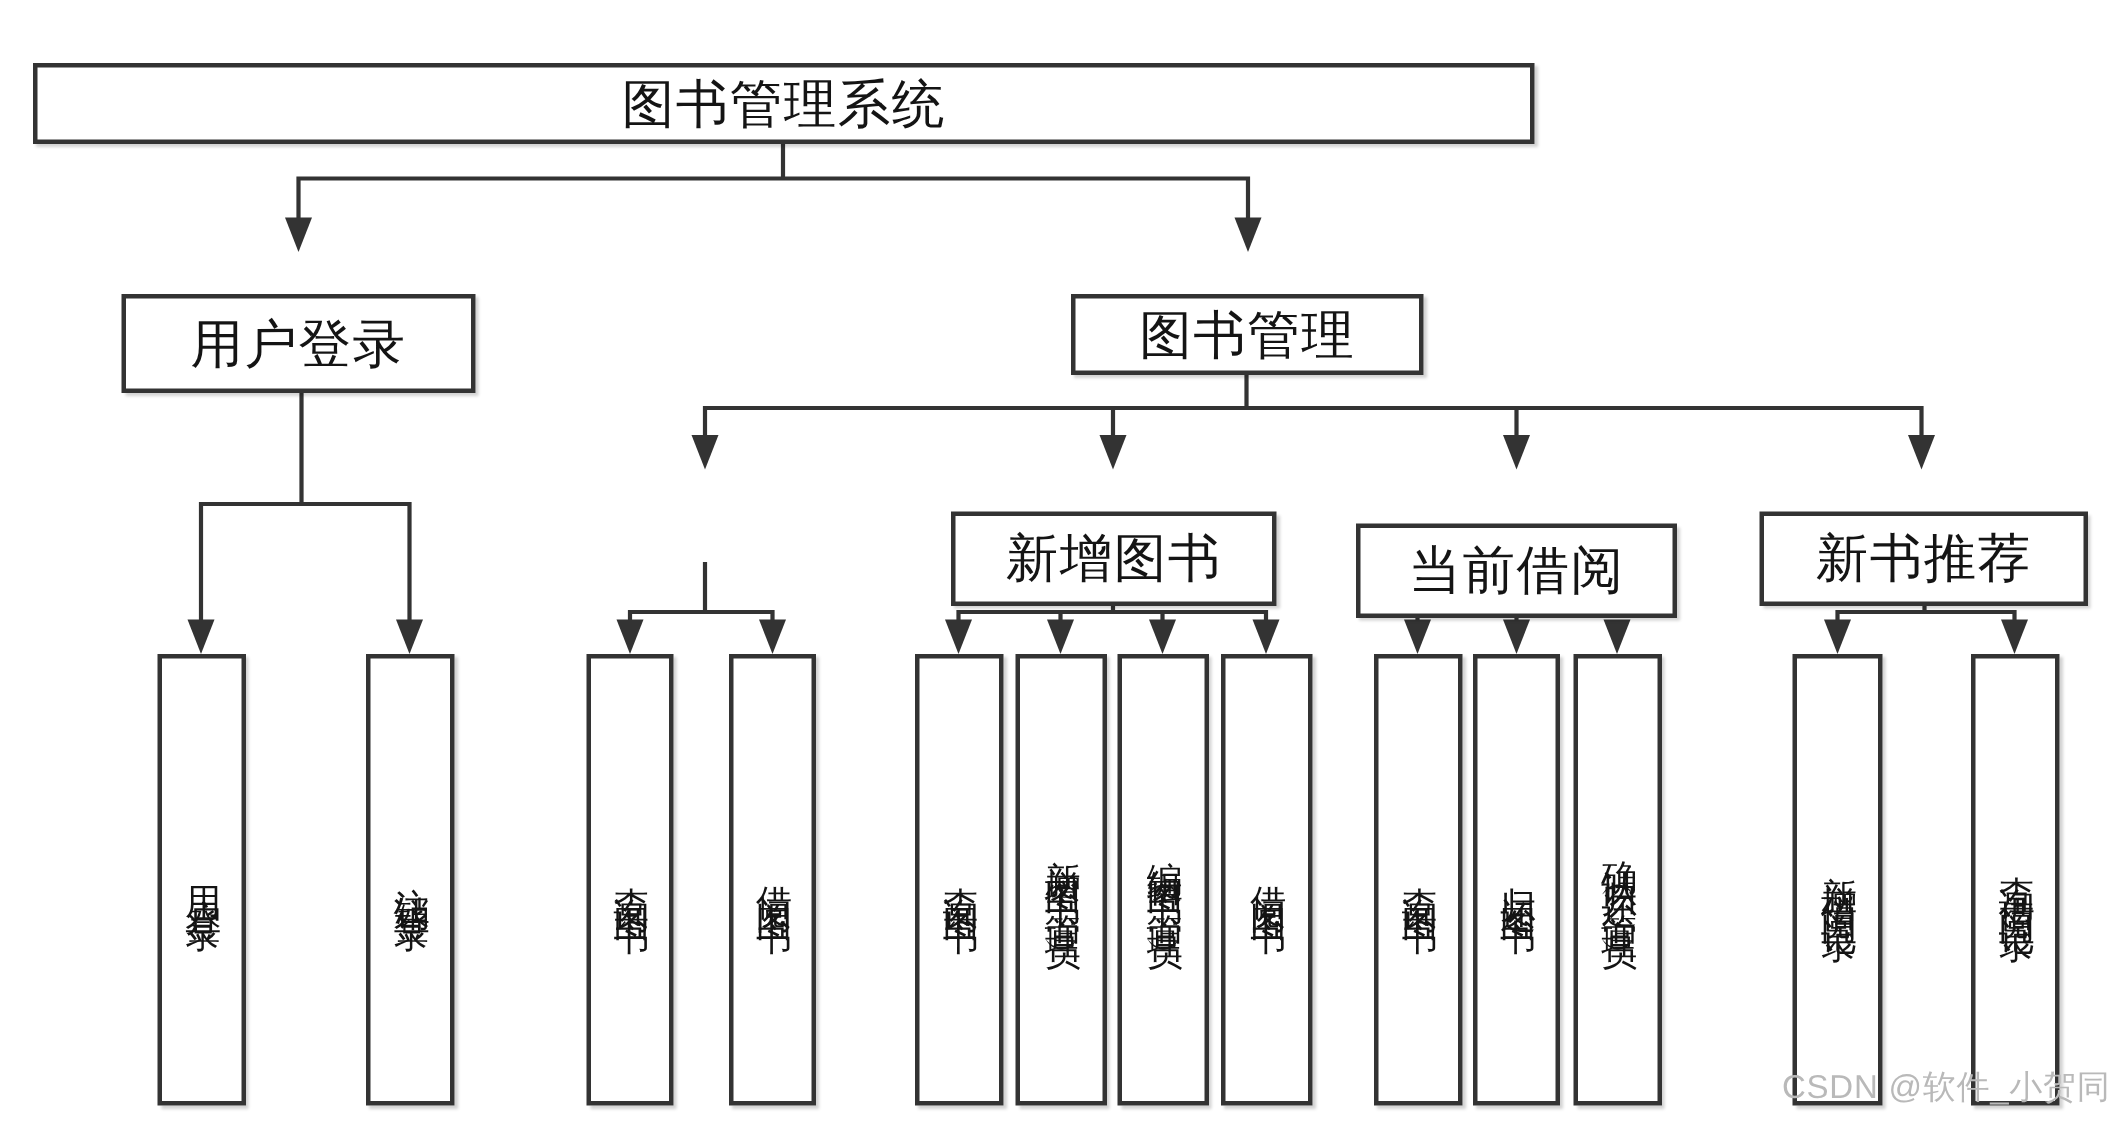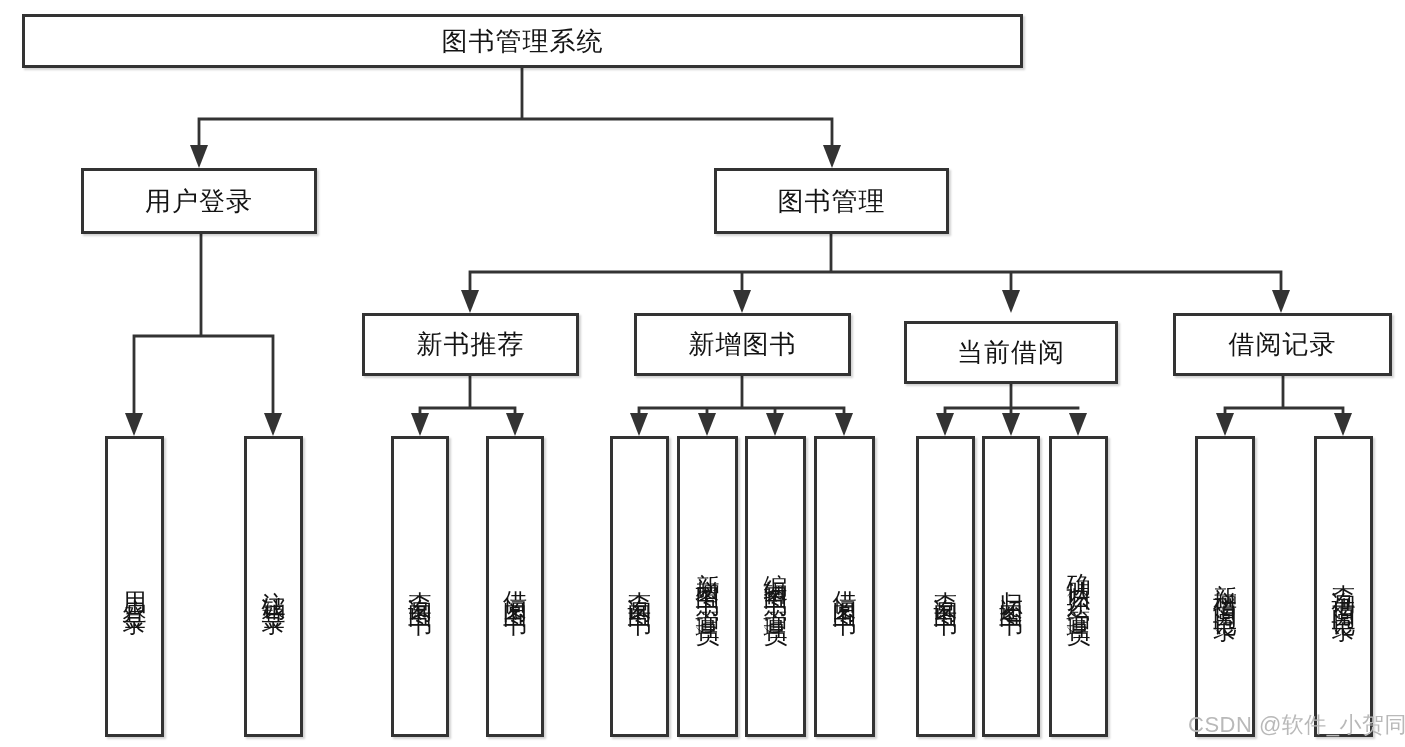--- a/index.html
+++ b/index.html
@@ -21,35 +21,35 @@
   .box {
     position: absolute;
     background: #ffffff;
     border: 3px solid #333333;
     box-sizing: border-box;
     display: flex;
     align-items: center;
     justify-content: center;
     box-shadow: 2px 2px 2px rgba(0,0,0,0.18);
   }
-  .hbox { font-size: 26px; letter-spacing: 1px; }
+  .hbox { font-size: 35px; letter-spacing: 1px; margin-top: 28px; }
   .vbox { top: 436px; width: 59px; height: 301px; }
   .vbox .vtext {
     writing-mode: vertical-rl;
     text-orientation: mixed;
     font-size: 24px;
     letter-spacing: 0.3em;
     line-height: 1;
     white-space: nowrap;
   }
   
   #n1 { left: 22px;  top: 14px;  width: 1001px; height: 54px; }
   
   #n2 { left: 81px;  top: 168px; width: 236px; height: 66px; }
-  #n3 { left: 714px; top: 168px; width: 235px; height: 66px; }
+  #n3 { left: 714px; top: 168px; width: 235px; height: 54px; }
   
   #n4 { left: 362px;  top: 313px; width: 217px; height: 63px; }
   #n5 { left: 634px;  top: 313px; width: 217px; height: 63px; }
   #n6 { left: 904px;  top: 321px; width: 214px; height: 63px; }
   #n7 { left: 1173px; top: 313px; width: 219px; height: 63px; }
   
   #v1  { left: 105px; }
   #v2  { left: 244px; }
   #v3  { left: 391px; width: 58px; }
   #v4  { left: 486px; width: 58px; }
@@ -125,31 +125,28 @@
     <span>图书管理系统</span>
   </div>
 
   <div class="box hbox" id="n2">
     <span>用户登录</span>
   </div>
   <div class="box hbox" id="n3">
     <span>图书管理</span>
   </div>
 
-  <div class="box hbox" id="n4">
-    <span>新书推荐</span>
-  </div>
   <div class="box hbox" id="n5">
     <span>新增图书</span>
   </div>
   <div class="box hbox" id="n6">
     <span>当前借阅</span>
   </div>
   <div class="box hbox" id="n7">
-    <span>借阅记录</span>
+    <span>新书推荐</span>
   </div>
 
   <div class="box vbox" id="v1">
     <span class="vtext">用户登录</span>
   </div>
   <div class="box vbox" id="v2">
     <span class="vtext">注销登录</span>
   </div>
   <div class="box vbox" id="v3">
     <span class="vtext">查询图书</span>

